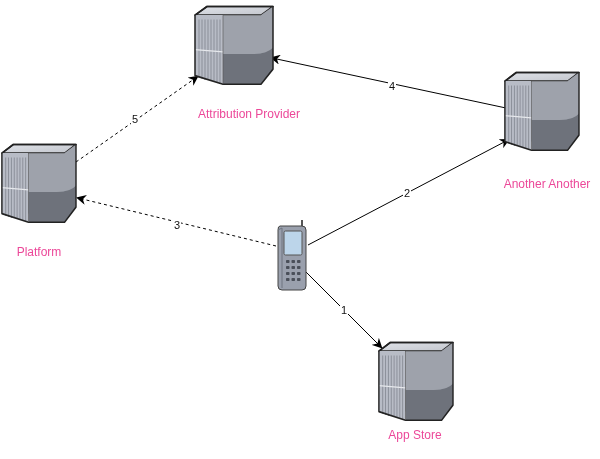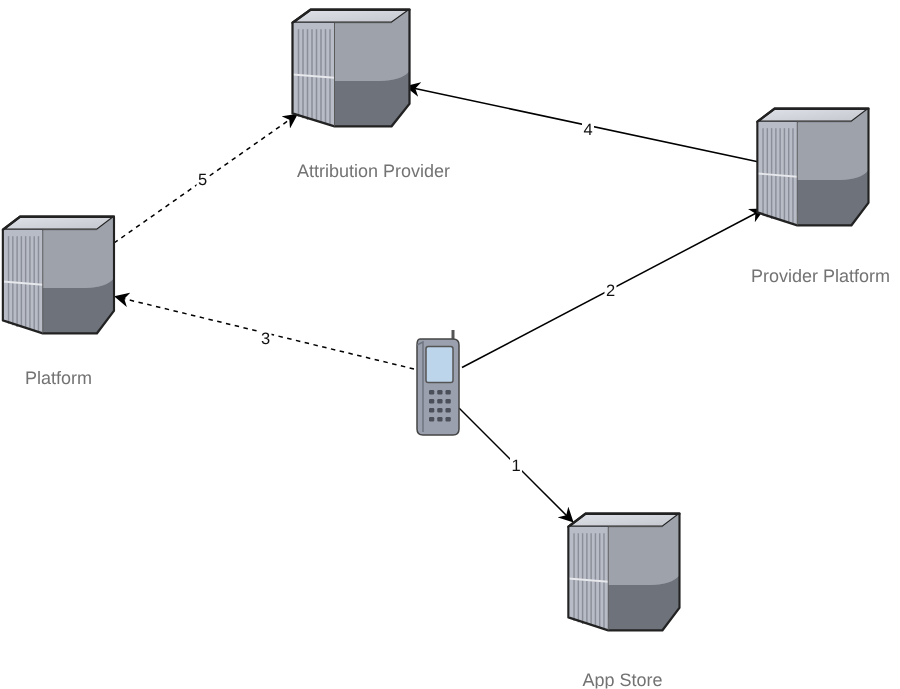--- a/index.html
+++ b/index.html
@@ -1,19 +1,19 @@
 <!DOCTYPE html>
 <html><head>
   <meta charset="utf-8">
   <style>
     html, body { margin: 0; padding: 0; background: #ffffff; }
     body { width: 600px; height: 459px; position: relative; overflow: hidden;
            font-family: "Liberation Sans", sans-serif; }
     #diagram { position: absolute; left: 0; top: 0; }
-    .node-label { position: absolute; font-size: 12px; color: #737373; white-space: nowrap;
+    .node-label { position: absolute; font-size: 12px; color: #ec4899; white-space: nowrap;
                   transform: translateX(-50%); font-family: "Liberation Sans", sans-serif; }
     .edge-label { font-size: 11px; fill: #111; font-family: "Liberation Sans", sans-serif; }
   </style>
 </head>
 <body>
 
 <svg id="diagram" width="600" height="459" viewBox="0 0 600 459" xmlns="http://www.w3.org/2000/svg">
   <defs>
     <linearGradient id="frontGrad" x1="0" y1="0" x2="0" y2="1">
       <stop offset="0" stop-color="#c9ccd4"></stop>
@@ -104,15 +104,15 @@
         <rect x="15.5" y="54" width="3.5" height="3" rx="0.8"></rect>
         <rect x="21" y="54" width="3.5" height="3" rx="0.8"></rect>
       <rect x="10" y="60" width="3.5" height="3" rx="0.8"></rect>
         <rect x="15.5" y="60" width="3.5" height="3" rx="0.8"></rect>
         <rect x="21" y="60" width="3.5" height="3" rx="0.8"></rect>
     </g>
   </g>
 </svg>
 
 <div class="node-label" style="left:249px; top:107px;">Attribution Provider</div>
-<div class="node-label" style="left:547px; top:177px;">Provider Platform</div>
+<div class="node-label" style="left:547px; top:177px;">Another Another</div>
 <div class="node-label" style="left:39px; top:245px;">Platform</div>
-<div class="node-label" style="left:415px; top:428px;margin-top:18px;">App Store</div>
+<div class="node-label" style="left:415px; top:428px;">App Store</div>
 
 </body></html>

